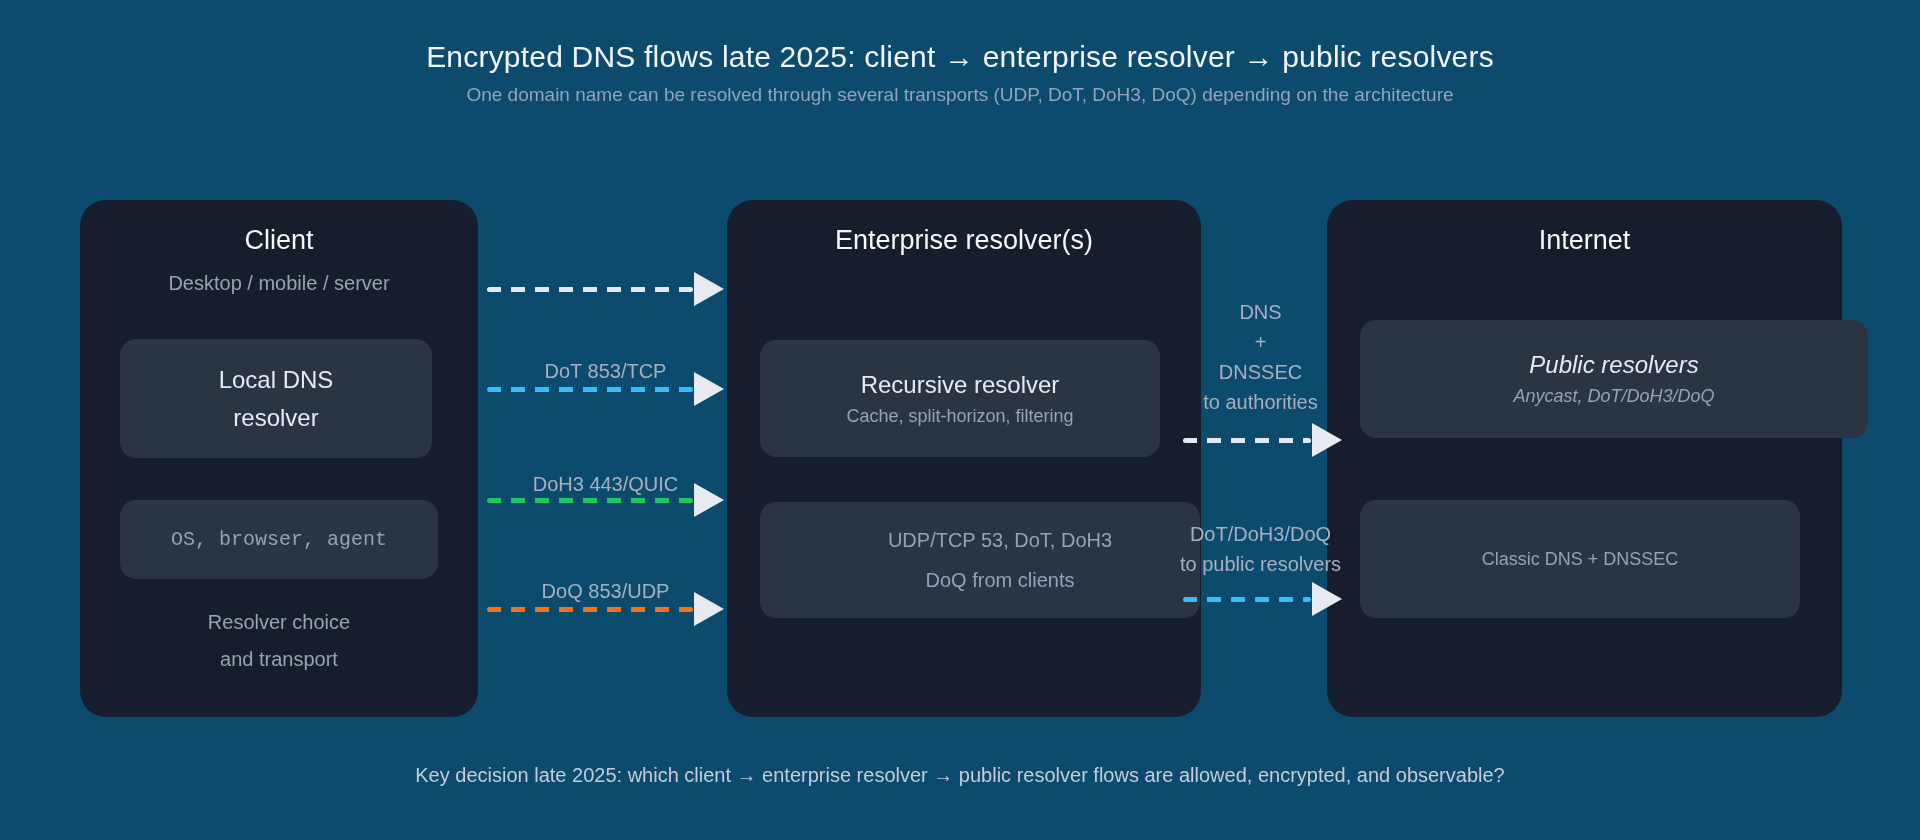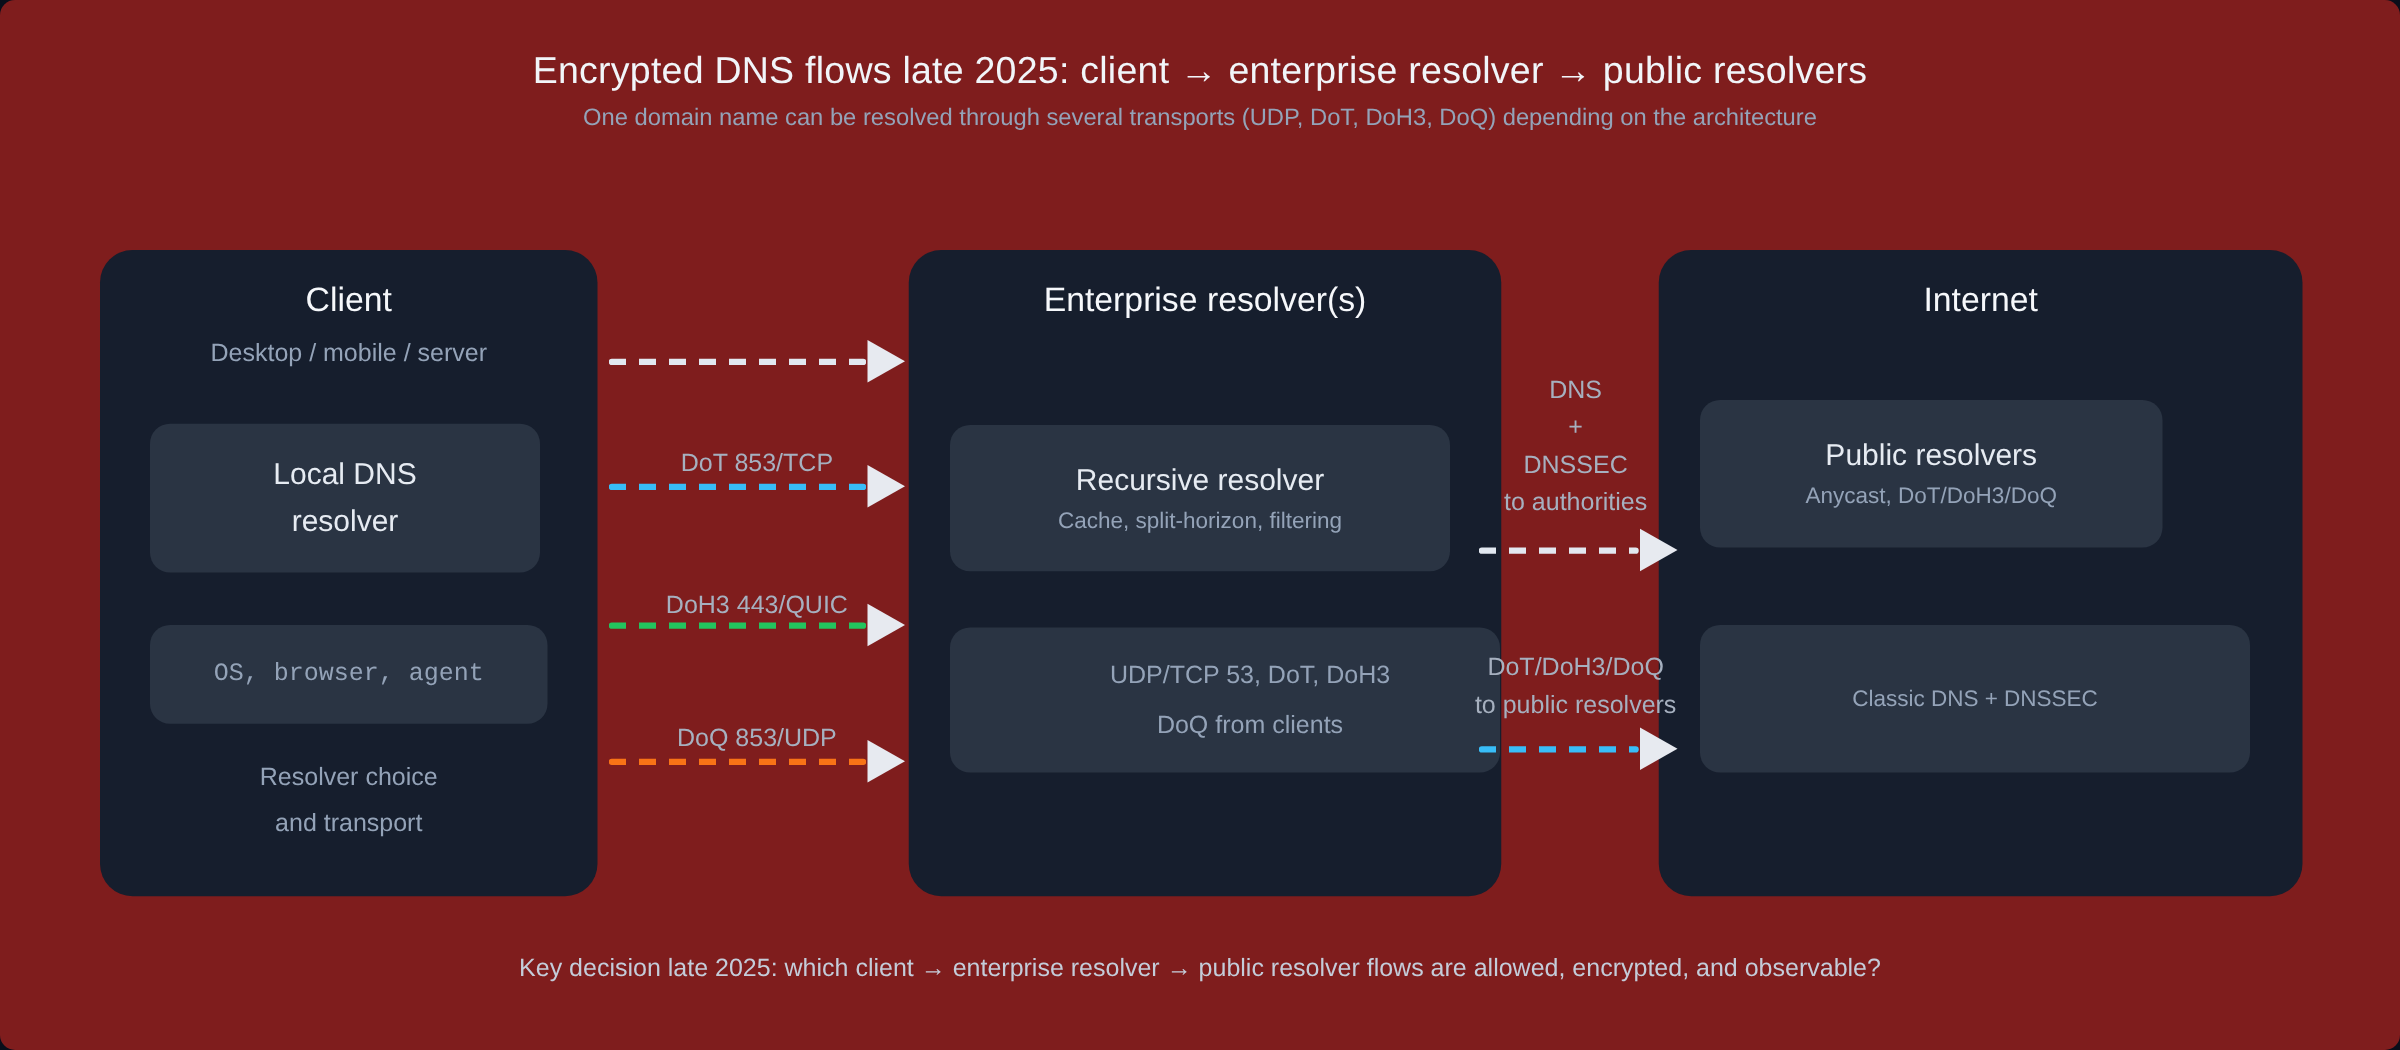--- a/index.html
+++ b/index.html
@@ -1,20 +1,19 @@
 <!DOCTYPE html>
 <html><head>
 <meta charset="utf-8">
 <style>
   html,body { margin:0; padding:0; background:#0a0e1a; }
   .canvas {
     position:relative; width:1920px; height:840px; overflow:hidden;
-    background:#7f1d1d;
+    background:#0c4a6e;
     font-family:"Liberation Sans","DejaVu Sans",sans-serif;
-    border-radius:12px;
   }
   .title {
     position:absolute; left:0; top:39px; width:100%;
     text-align:center; font-size:30px; line-height:36px; font-weight:500;
     color:#f1f5f9; letter-spacing:0.2px;
   }
   .subtitle {
     position:absolute; left:0; top:82px; width:100%;
     text-align:center; font-size:19px; line-height:26px; color:#94a3b8;
   }
@@ -48,21 +47,21 @@
   .card.local { left:40px; top:139px; width:312px; height:119px;text-align:right; }
   .card.local .card-title { line-height:38px; }
   .card.osb   { left:40px; top:300px; width:318px; height:79px;font-family:Liberation Mono, monospace; }
   .card.osb .card-line { line-height:26px; }
   .note {
     position:absolute; left:0; top:404px; width:100%;
     text-align:center; font-size:20px; line-height:37px; color:#94a3b8;
   }
   .card.recursive { left:33px; top:140px; width:400px; height:117px; }
   .card.transport { left:33px; top:302px; width:400px; height:116px;padding-left:40px; }
-  .card.public    { left:33px; top:120px; width:370px; height:118px; }
+  .card.public    { left:33px; top:120px; width:508px; height:118px;font-style:italic; }
   .card.auth      { left:33px; top:300px; width:440px; height:118px; }
 
   
   .flow { position:absolute; display:flex; align-items:center; height:34px; }
   .flow .dash {
     flex:1; height:5px; border-radius:3px;
     background-image:repeating-linear-gradient(90deg, var(--c) 0 14px, transparent 14px 24px);
   }
   .flow .head {
     width:0; height:0; margin-left:1px;

